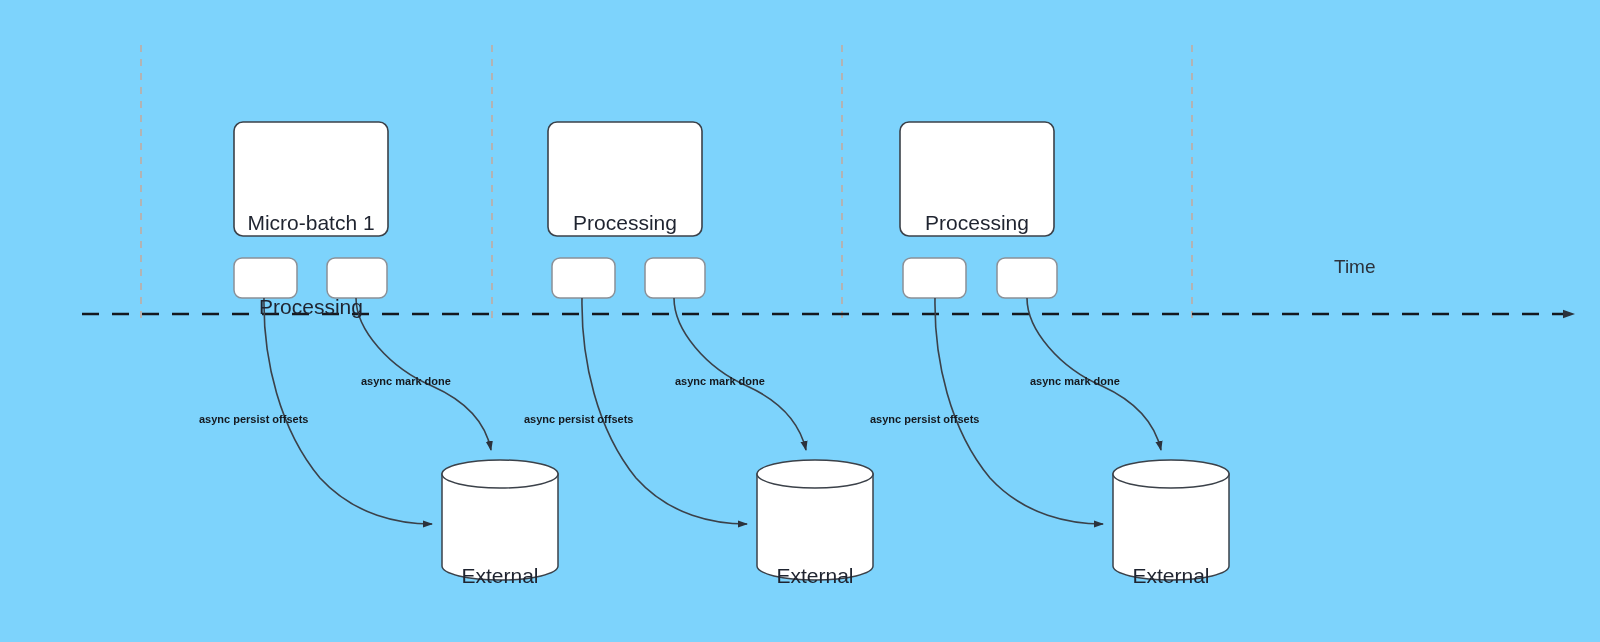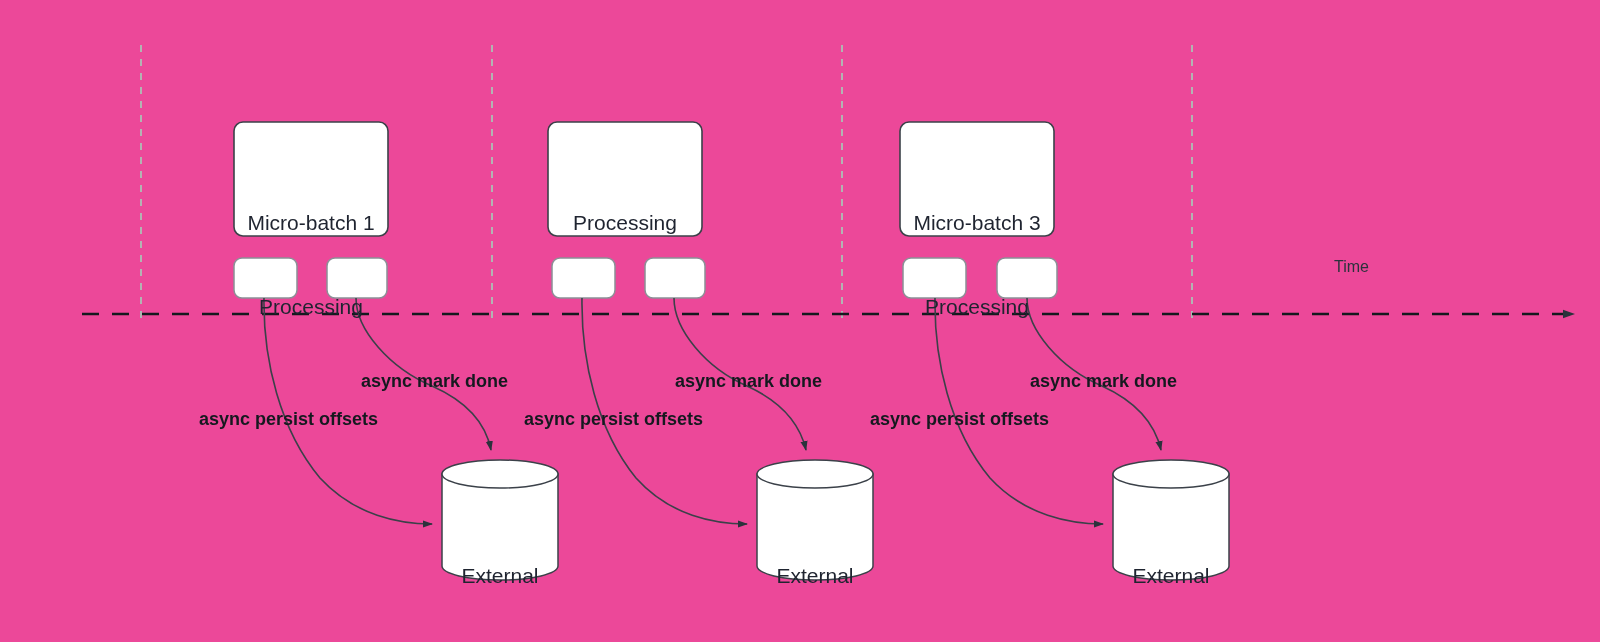--- a/index.html
+++ b/index.html
@@ -7,21 +7,21 @@
     padding: 0;
     background: #ffffff;
   }
   body {
     font-family: "Liberation Sans", sans-serif;
   }
   #stage {
     position: relative;
     width: 1600px;
     height: 642px;
-    background: #ec4899;
+    background: #7dd3fc;
     overflow: hidden;
   }
   #canvas {
     position: absolute;
     left: 0;
     top: 0;
     width: 1600px;
     height: 642px;
   }
   .node-text {
@@ -39,30 +39,30 @@
     line-height: 28px;
   }
   .storage-label {
     font-size: 21px;
     line-height: 28px;
   }
   .edge-label {
     position: absolute;
     color: #15191f;
     font-family: "Liberation Sans", sans-serif;
-    font-size: 18px;
+    font-size: 11px;
     font-weight: bold;
     line-height: 18px;
     white-space: nowrap;
   }
   .axis-label {
     position: absolute;
     color: #2b323c;
     font-family: "Liberation Sans", sans-serif;
-    font-size: 16px;
+    font-size: 19px;
     line-height: 24px;
     white-space: nowrap;
   }
 </style>
 </head>
 <body>
 
 <div id="stage">
 
   <svg id="canvas" viewBox="0 0 1600 642" xmlns="http://www.w3.org/2000/svg">
@@ -122,21 +122,20 @@
   </svg>
 
   <div class="node-text batch-label" style="left:234px; top:153px; width:154px;">
     <div>Micro-batch 1</div>
     <div>Processing</div>
   </div>
   <div class="node-text batch-label" style="left:548px; top:153px; width:154px;">
     <div>Processing</div>
   </div>
   <div class="node-text batch-label" style="left:900px; top:153px; width:154px;">
-    <div>Micro-batch 3</div>
     <div>Processing</div>
   </div>
 
   <div class="node-text storage-label" style="left:442px; top:506px; width:116px;">
     <div>External</div>
     
   </div>
   <div class="node-text storage-label" style="left:757px; top:506px; width:116px;">
     <div>External</div>
     

